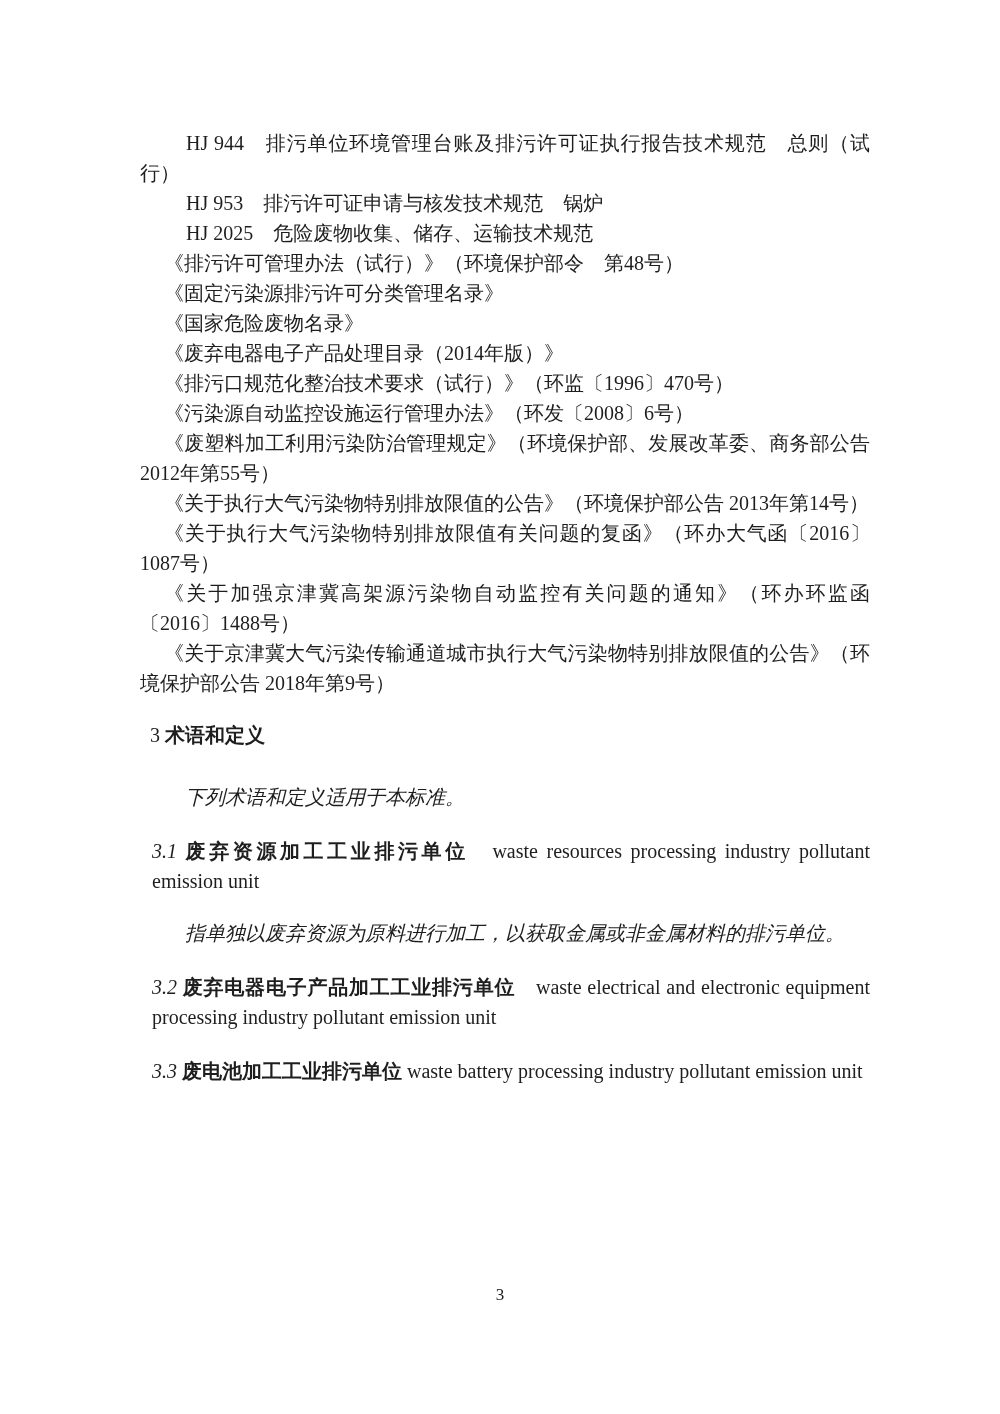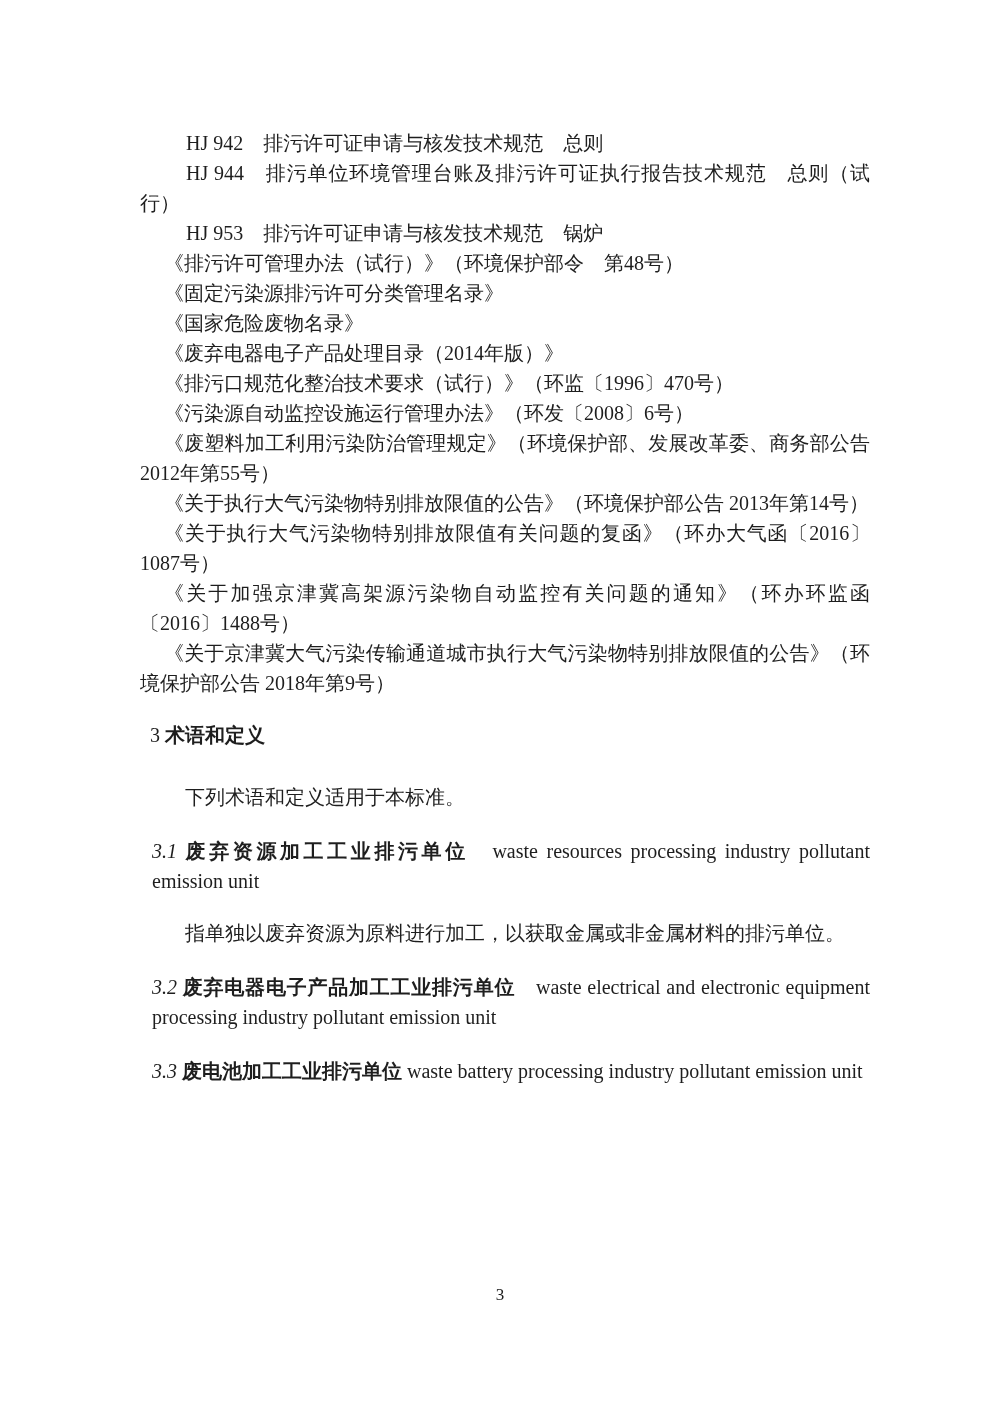--- a/index.html
+++ b/index.html
@@ -28,20 +28,21 @@
   }
   .sec-heading .cn,
   .term-heading .cn {
     font-family: "Liberation Sans", "DejaVu Sans", sans-serif;
     font-weight: bold;
   }
   .body-p {
     margin: 0;
     text-indent: 2.25em;
     text-align: justify;
+    font-style: italic;
   }
   .intro { margin-top: 32px; }
   .term-heading {
     margin: 24px 0 0 0;
     padding-left: 12px;
     text-align: justify;
   }
   .term-heading .num { font-family: "Liberation Serif", "DejaVu Serif", serif; font-style: italic; }
   .term-heading .en { font-family: "Liberation Serif", "DejaVu Serif", serif; }
   .defs { margin-top: 22px; }
@@ -56,23 +57,23 @@
     line-height: 22px;
     color: #1e1e1e;
   }
 </style>
 </head>
 <body>
 
 <div class="page">
 
   <section class="refs">
-    <p class="ref-std">HJ 942　排污许可证申请与核发技术规范　总则</p>
     <p class="ref-std">HJ 944　排污单位环境管理台账及排污许可证执行报告技术规范　总则（试行）</p>
     <p class="ref-std">HJ 953　排污许可证申请与核发技术规范　锅炉</p>
+    <p class="ref-std">HJ 2025　危险废物收集、储存、运输技术规范</p>
     <p class="ref-doc">《排污许可管理办法（试行）》（环境保护部令　第48号）</p>
     <p class="ref-doc">《固定污染源排污许可分类管理名录》</p>
     <p class="ref-doc">《国家危险废物名录》</p>
     <p class="ref-doc">《废弃电器电子产品处理目录（2014年版）》</p>
     <p class="ref-doc">《排污口规范化整治技术要求（试行）》（环监〔1996〕470号）</p>
     <p class="ref-doc">《污染源自动监控设施运行管理办法》（环发〔2008〕6号）</p>
     <p class="ref-doc">《废塑料加工利用污染防治管理规定》（环境保护部、发展改革委、商务部公告 2012年第55号）</p>
     <p class="ref-doc">《关于执行大气污染物特别排放限值的公告》（环境保护部公告 2013年第14号）</p>
     <p class="ref-doc">《关于执行大气污染物特别排放限值有关问题的复函》（环办大气函〔2016〕1087号）</p>
     <p class="ref-doc">《关于加强京津冀高架源污染物自动监控有关问题的通知》（环办环监函〔2016〕1488号）</p>

